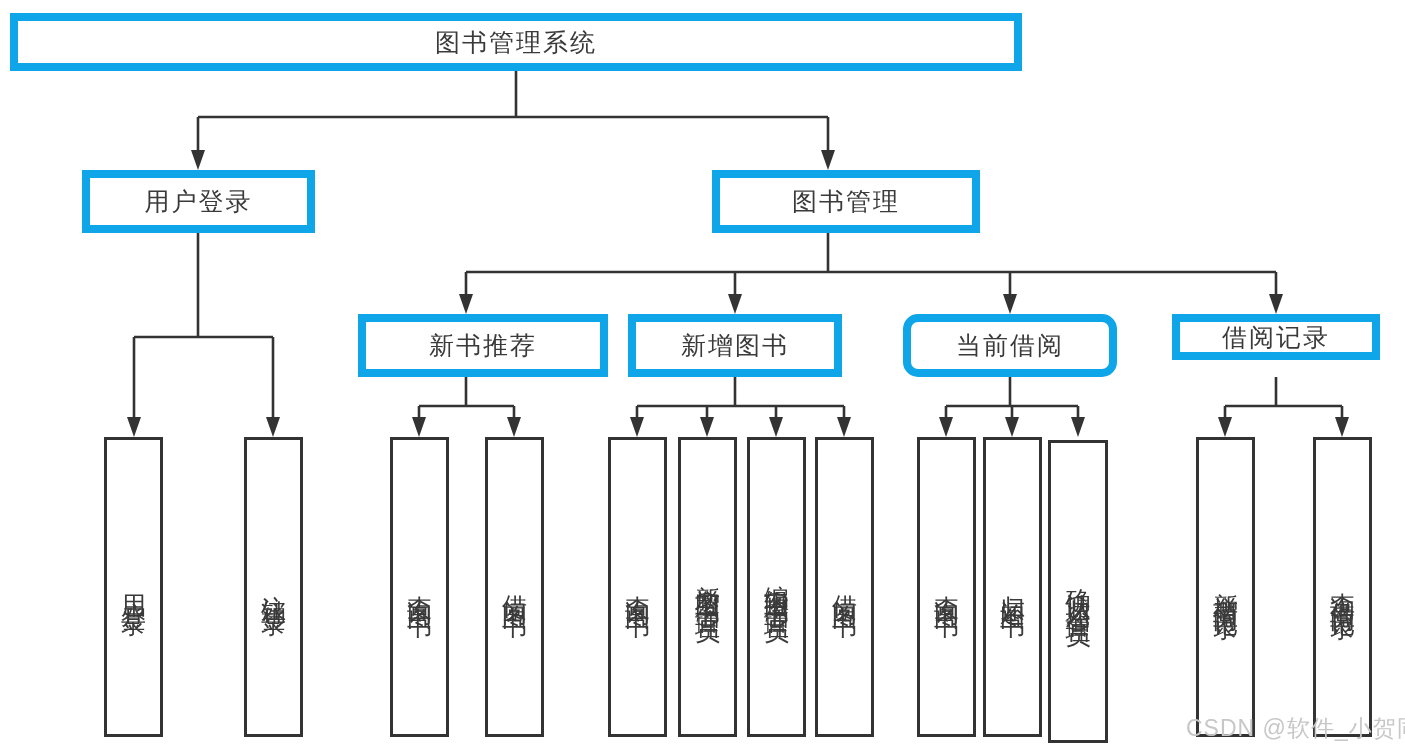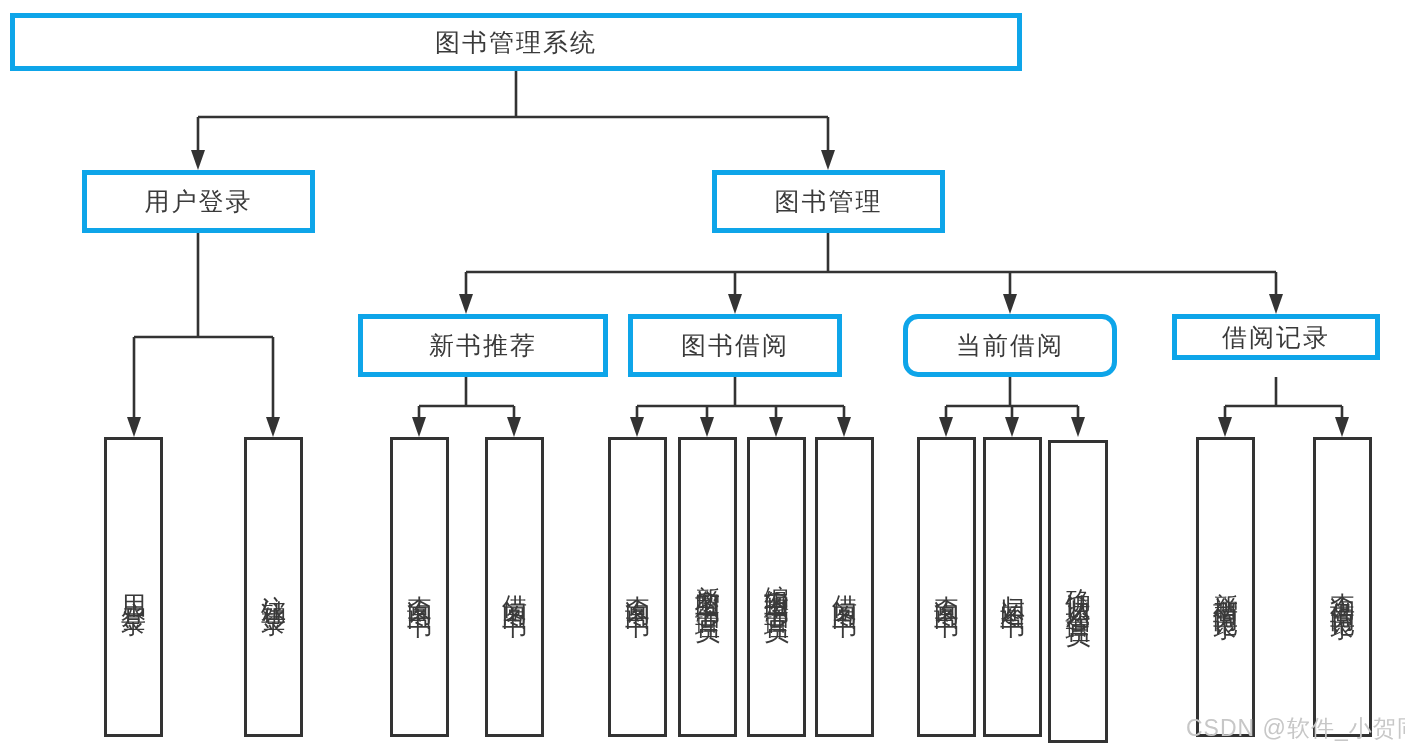--- a/index.html
+++ b/index.html
@@ -17,21 +17,21 @@
   }
   svg.connectors {
     position: absolute;
     left: 0; top: 0;
     width: 1405px; height: 747px;
     pointer-events: none;
   }
   .hnode {
     position: absolute;
     box-sizing: border-box;
-    border: 5px solid #0ea5e9;
+    border: 8px solid #0ea5e9;
     background: #ffffff;
     display: flex;
     align-items: center;
     justify-content: center;
     font-size: 25px;
     letter-spacing: 2px;
     color: #3a3a3a;
     z-index: 2;
   }
   .vnode {
@@ -120,29 +120,29 @@
     </g>
   </svg>
 
   <div class="hnode" style="left:10px; top:13px; width:1012px; height:58px;">
     <span>图书管理系统</span>
   </div>
 
   <div class="hnode" style="left:82px; top:170px; width:233px; height:63px;">
     <span>用户登录</span>
   </div>
-  <div class="hnode" style="left:712px; top:170px; width:233px; height:63px;">
+  <div class="hnode" style="left:712px; top:170px; width:268px; height:63px;">
     <span>图书管理</span>
   </div>
 
   <div class="hnode" style="left:358px; top:314px; width:250px; height:63px;">
     <span>新书推荐</span>
   </div>
   <div class="hnode" style="left:628px; top:314px; width:214px; height:63px;">
-    <span>图书借阅</span>
+    <span>新增图书</span>
   </div>
   <div class="hnode" style="left:903px; top:314px; width:214px; height:63px;border-radius:15px;">
     <span>当前借阅</span>
   </div>
   <div class="hnode" style="left:1172px; top:314px; width:208px; height:46px;">
     <span>借阅记录</span>
   </div>
 
   <div class="vnode" style="left:104px;">
     <span>用户登录</span>

